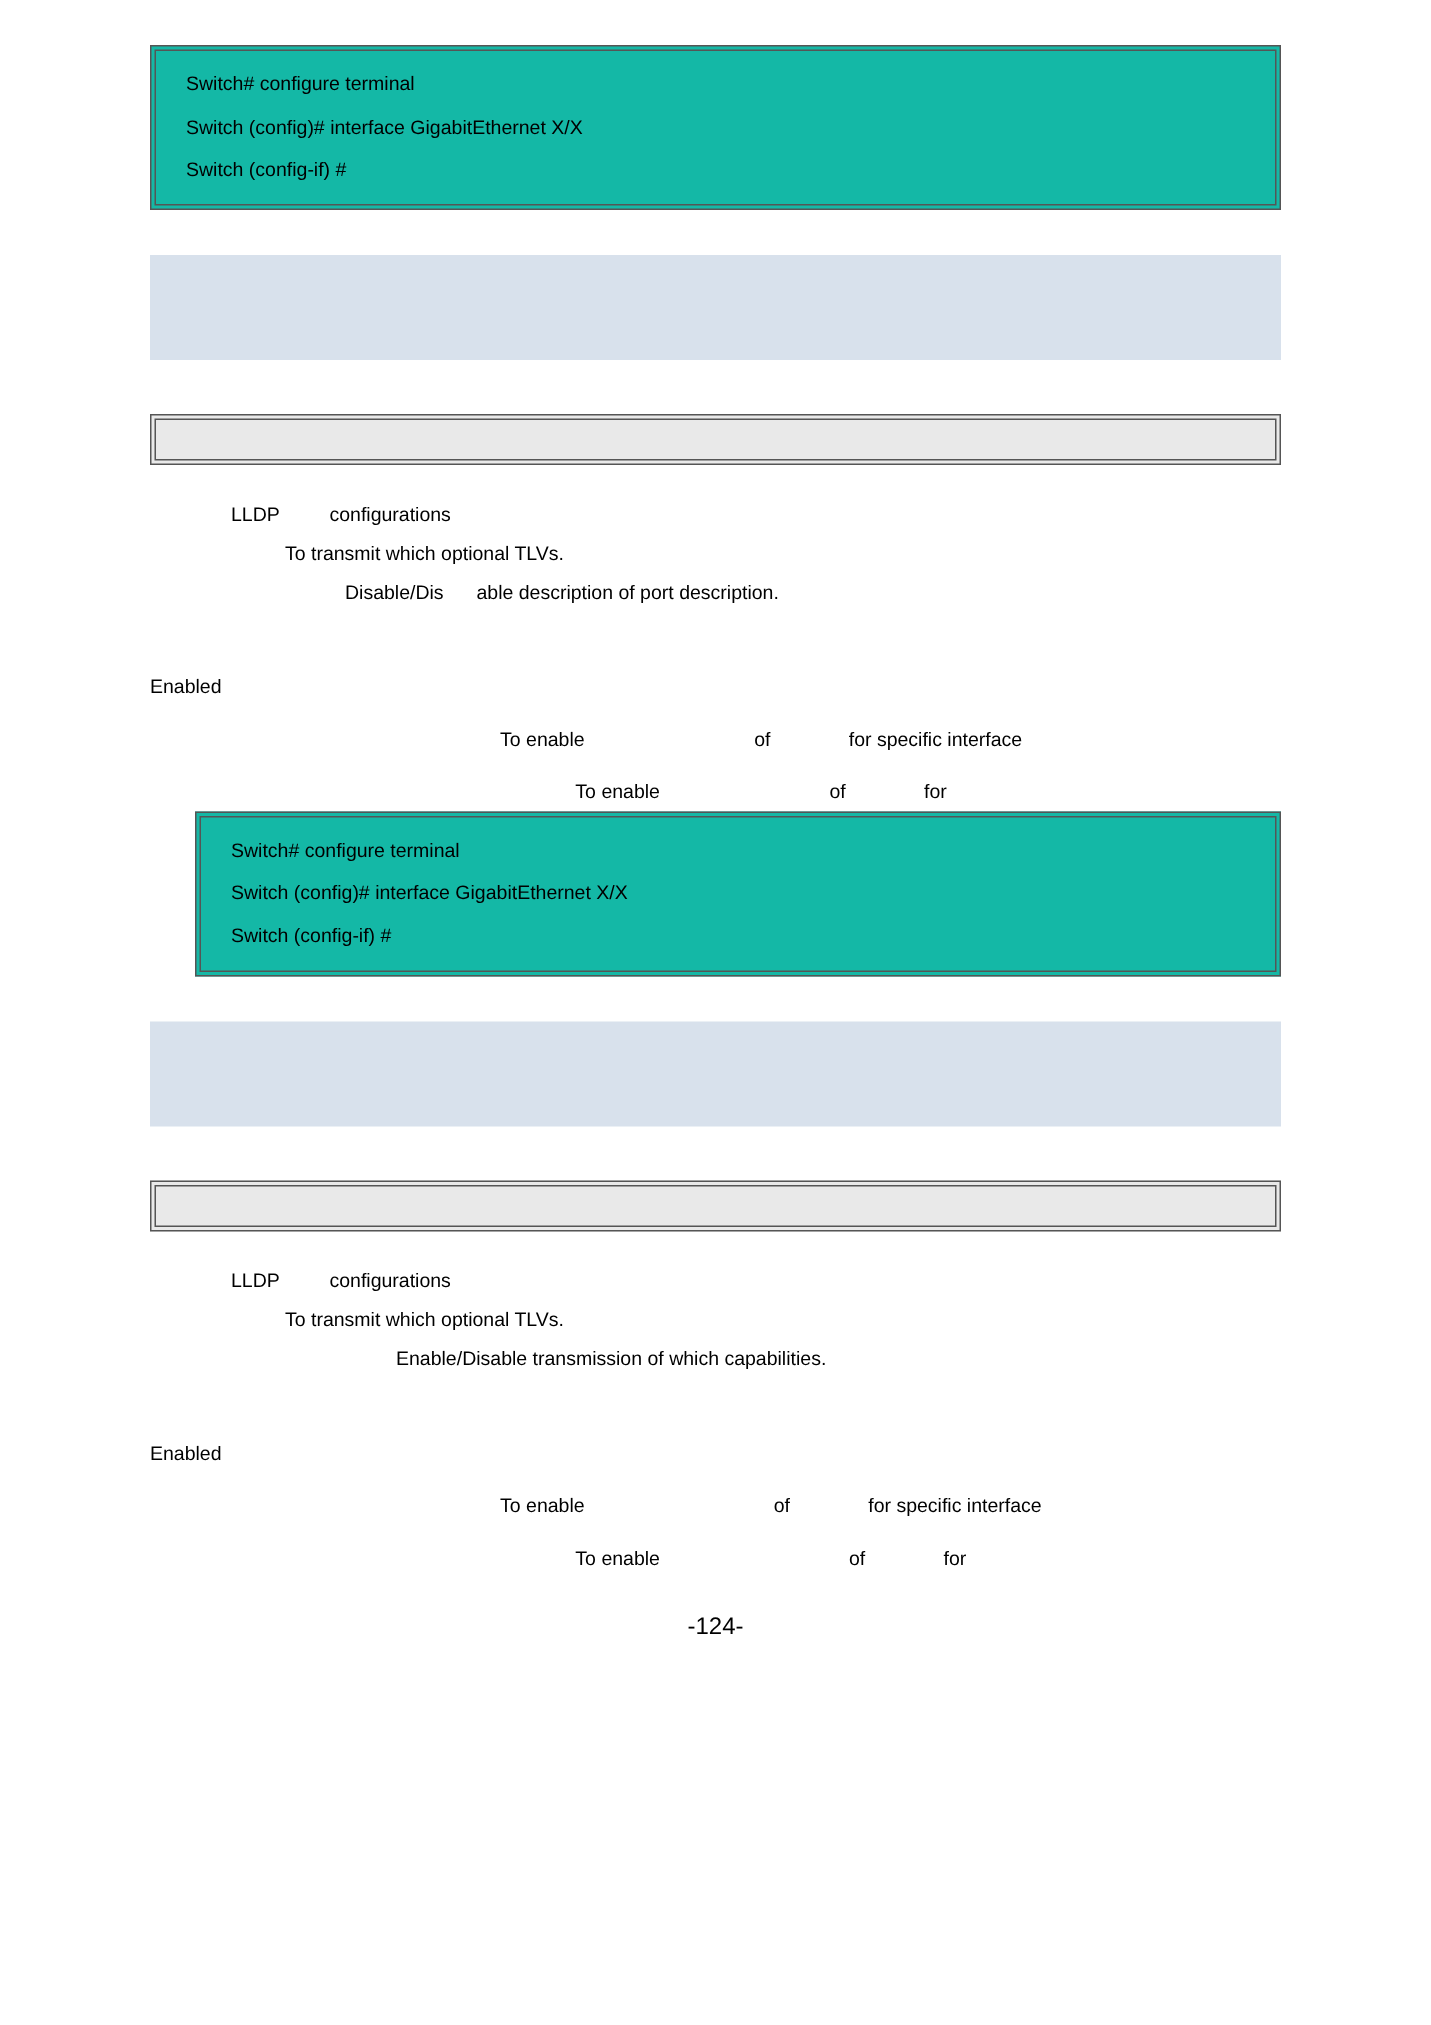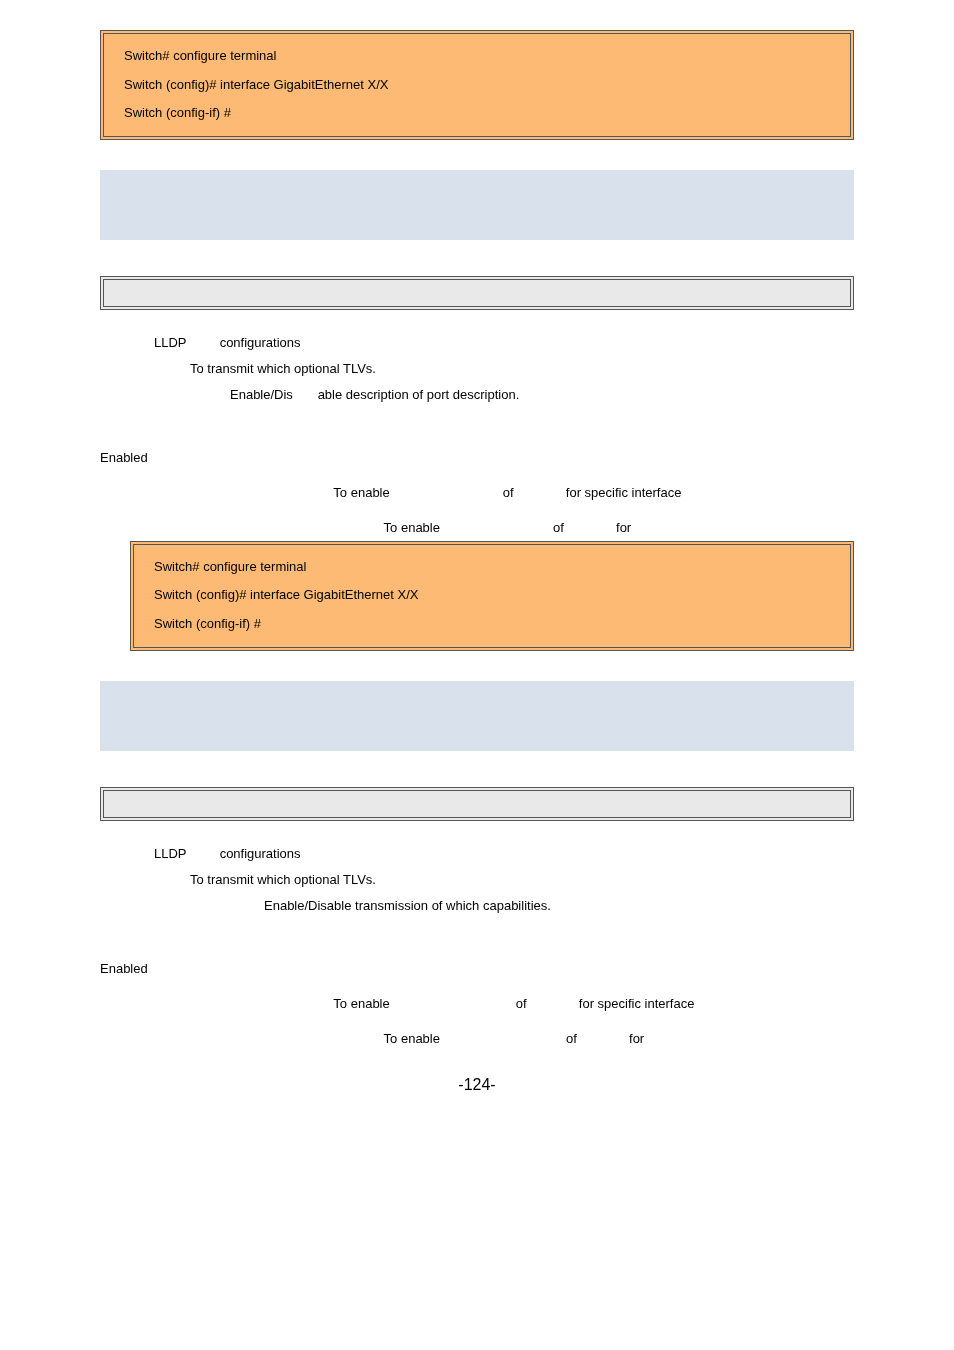--- a/index.html
+++ b/index.html
@@ -10,21 +10,21 @@
     background: #fff;
     width: 954px;
     margin: 0 auto;
     padding: 0;
   }
   .page {
     padding: 30px 100px 40px 100px;
   }
   .double-box {
     border: 4px double #555;
-    background: #fdba74;
+    background: #14b8a6;
     padding: 8px 20px;
     margin-bottom: 30px;
   }
   .cmd-line {
     line-height: 2.2;
     color: #000;
   }
   .blue-band {
     width: 100%;
     height: 70px;
@@ -68,21 +68,21 @@
 
   <div class="config-text">
     <div style="padding-left:0;">
       <span style="display:inline-block;width:62px;">LLDP</span>
       <span>configurations</span>
     </div>
     <div style="padding-left:36px;">
       <span>To transmit which optional TLVs.</span>
     </div>
     <div style="padding-left:76px;">
-      <span style="display:inline-block;width:84px;">Enable/Dis</span>
+      <span style="display:inline-block;width:84px;">Disable/Dis</span>
       <span>able description of port description.</span>
     </div>
   </div>
 
   <div class="spaced-top" style="padding-left:0;">Enabled</div>
 
   <div class="enable-line">
     <span style="display:inline-block;width:178px;">To enable</span>
     <span style="display:inline-block;width:108px;">of</span>
     <span>for specific interface</span>

